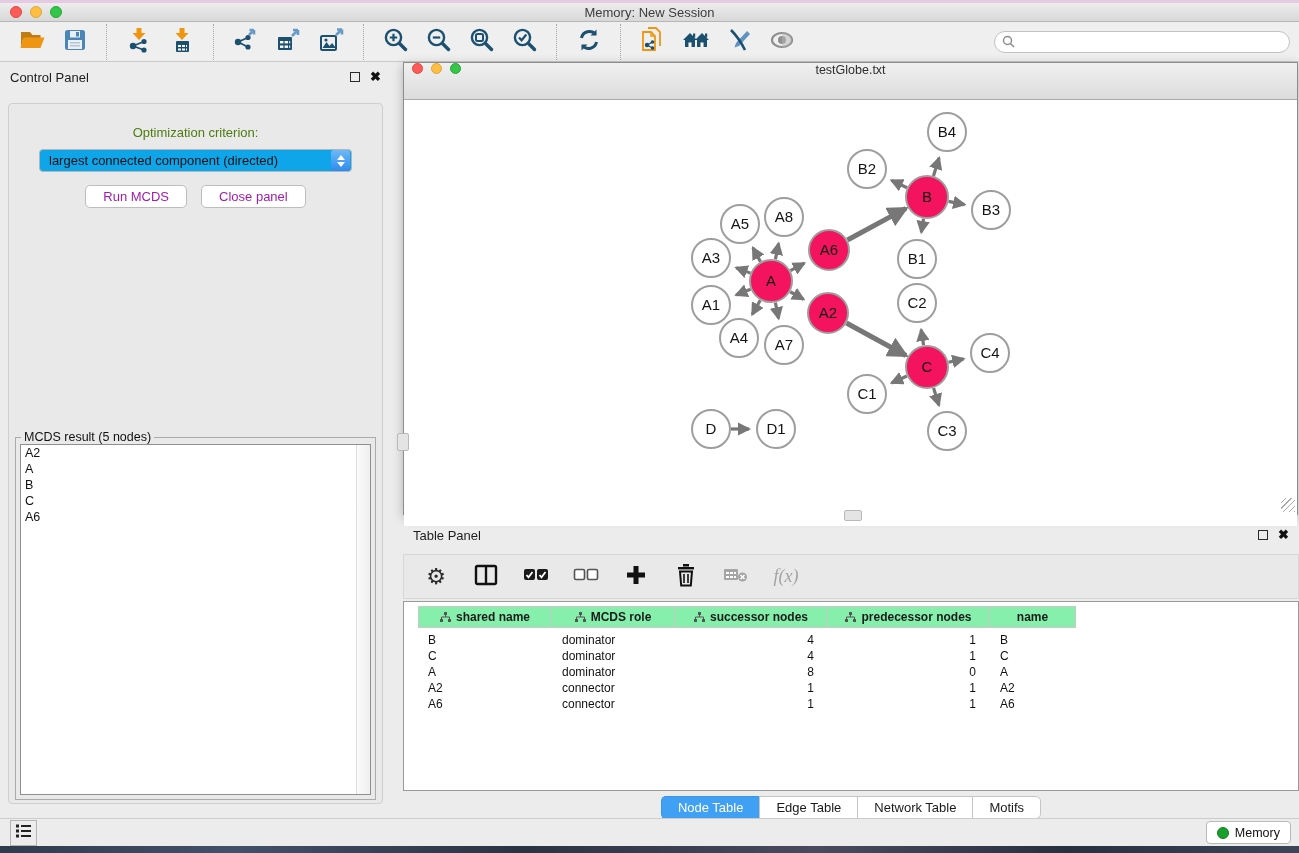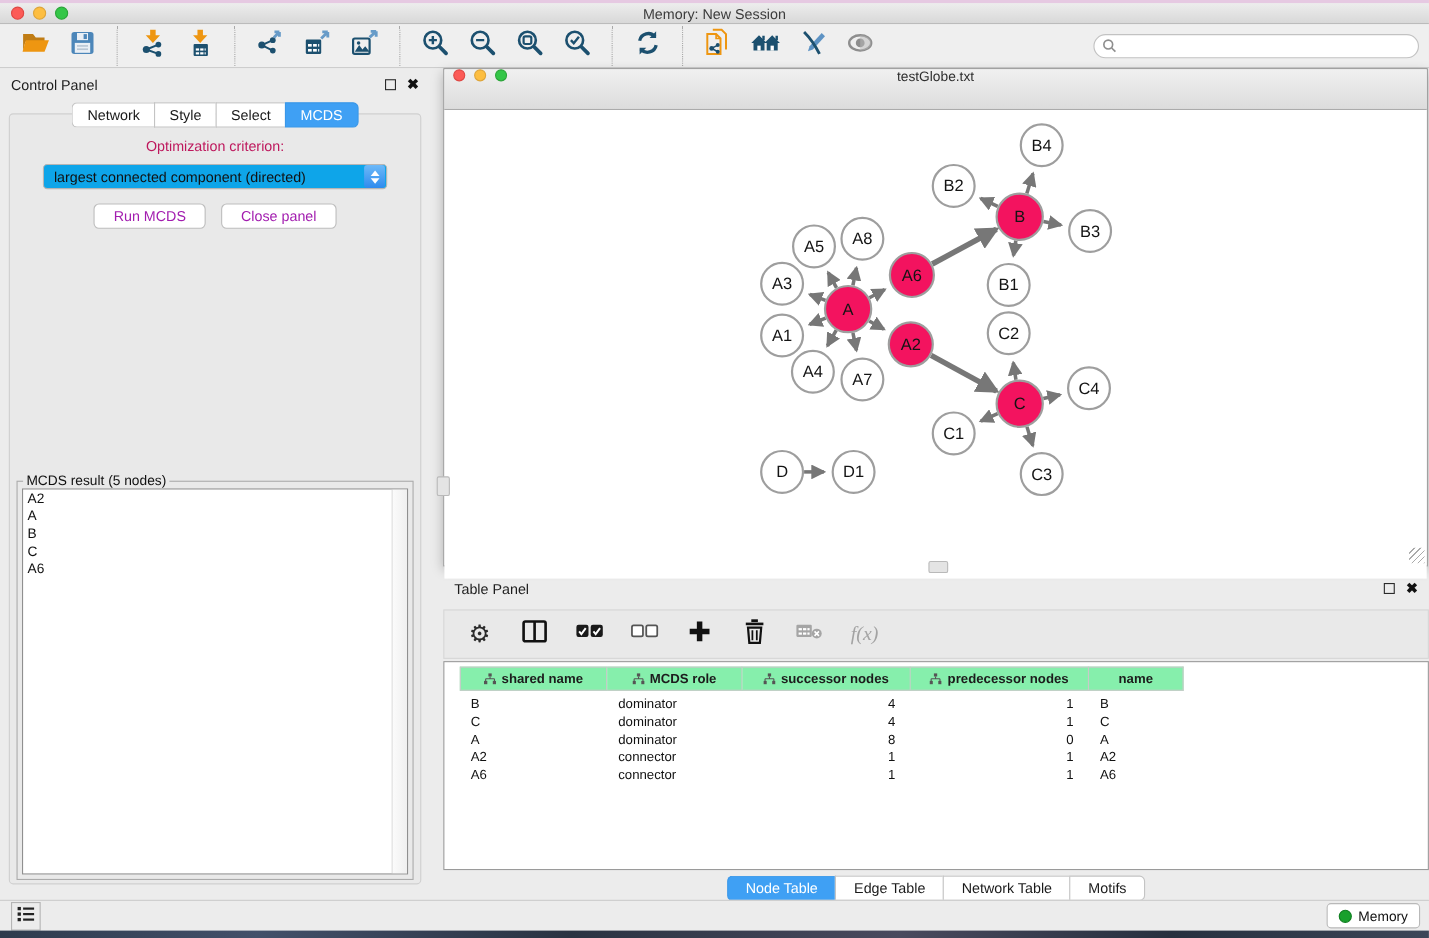--- a/index.html
+++ b/index.html
@@ -47,21 +47,21 @@
 
   .cp-tabs { display:flex; justify-content:center; margin-top:1px; position:relative; z-index:2; }
   .seg-btn { background:#fff; border:1px solid #C4C4C4; border-right:none; font-size:13px; color:#1a1a1a;
      padding:3px 13px; }
   .seg-btn:first-child { border-radius:5px 0 0 5px; }
   .seg-btn:last-child { border-radius:0 5px 5px 0; border-right:1px solid #C4C4C4; }
   .seg-btn.selected { background:#3FA0F4; border-color:#3A97E8; color:#fff; }
 
   .cp-body { position:absolute; left:8px; right:8px; top:41px; bottom:14px; background:#E9E9E9;
      border:1px solid #CFCFCF; border-radius:4px; }
-  .crit-label { text-align:center; font-size:13px; color:#be185d; margin-top:21px; }
+  .crit-label { text-align:center; font-size:13px; color:#4d7c0f; margin-top:21px; }
   .select-row { display:flex; justify-content:center; margin-top:9px; }
   .cy-select { position:relative; width:313px; height:23px; background:#0ea5e9; border:1px solid #B5B5B5;
      border-radius:4px; display:flex; align-items:center; }
   .cy-select .sel-text { font-size:13px; color:#111; padding-left:9px; flex:1; white-space:nowrap; overflow:hidden; }
   .sel-stepper { width:19px; height:21px; margin-right:1px; border-radius:3px;
      background:linear-gradient(#6DB9F8,#2E8BEE); display:flex; flex-direction:column; align-items:center; justify-content:center; gap:2px; }
   .tri-up { width:0; height:0; border-left:4px solid transparent; border-right:4px solid transparent; border-bottom:5px solid #fff; }
   .tri-down { width:0; height:0; border-left:4px solid transparent; border-right:4px solid transparent; border-top:5px solid #fff; }
   .btn-row { display:flex; justify-content:center; gap:14px; margin-top:13px; }
   .push-btn { background:#fff; border:1px solid #BDBDBD; border-radius:5px; font-size:13px; color:#a21caf; padding:3px 17px; }
@@ -334,26 +334,20 @@
 
   <div class="main">
 
     <div class="control-panel">
       <div class="panel-header">
         <span class="ph-title">Control Panel</span>
         <span class="ph-icons">
           <span class="float-box"></span>
           <span class="close-x">✖</span>
         </span>
-      </div>
-      <div class="cp-tabs">
-        <button class="seg-btn">Network</button>
-        <button class="seg-btn">Style</button>
-        <button class="seg-btn">Select</button>
-        <button class="seg-btn selected">MCDS</button>
       </div>
       <div class="cp-body">
         <div class="crit-label">Optimization criterion:</div>
         <div class="select-row">
           <div class="cy-select">
             <span class="sel-text">largest connected component (directed)</span>
             <span class="sel-stepper">
                 <span class="tri-up"></span>
                 <span class="tri-down"></span>
               </span>

